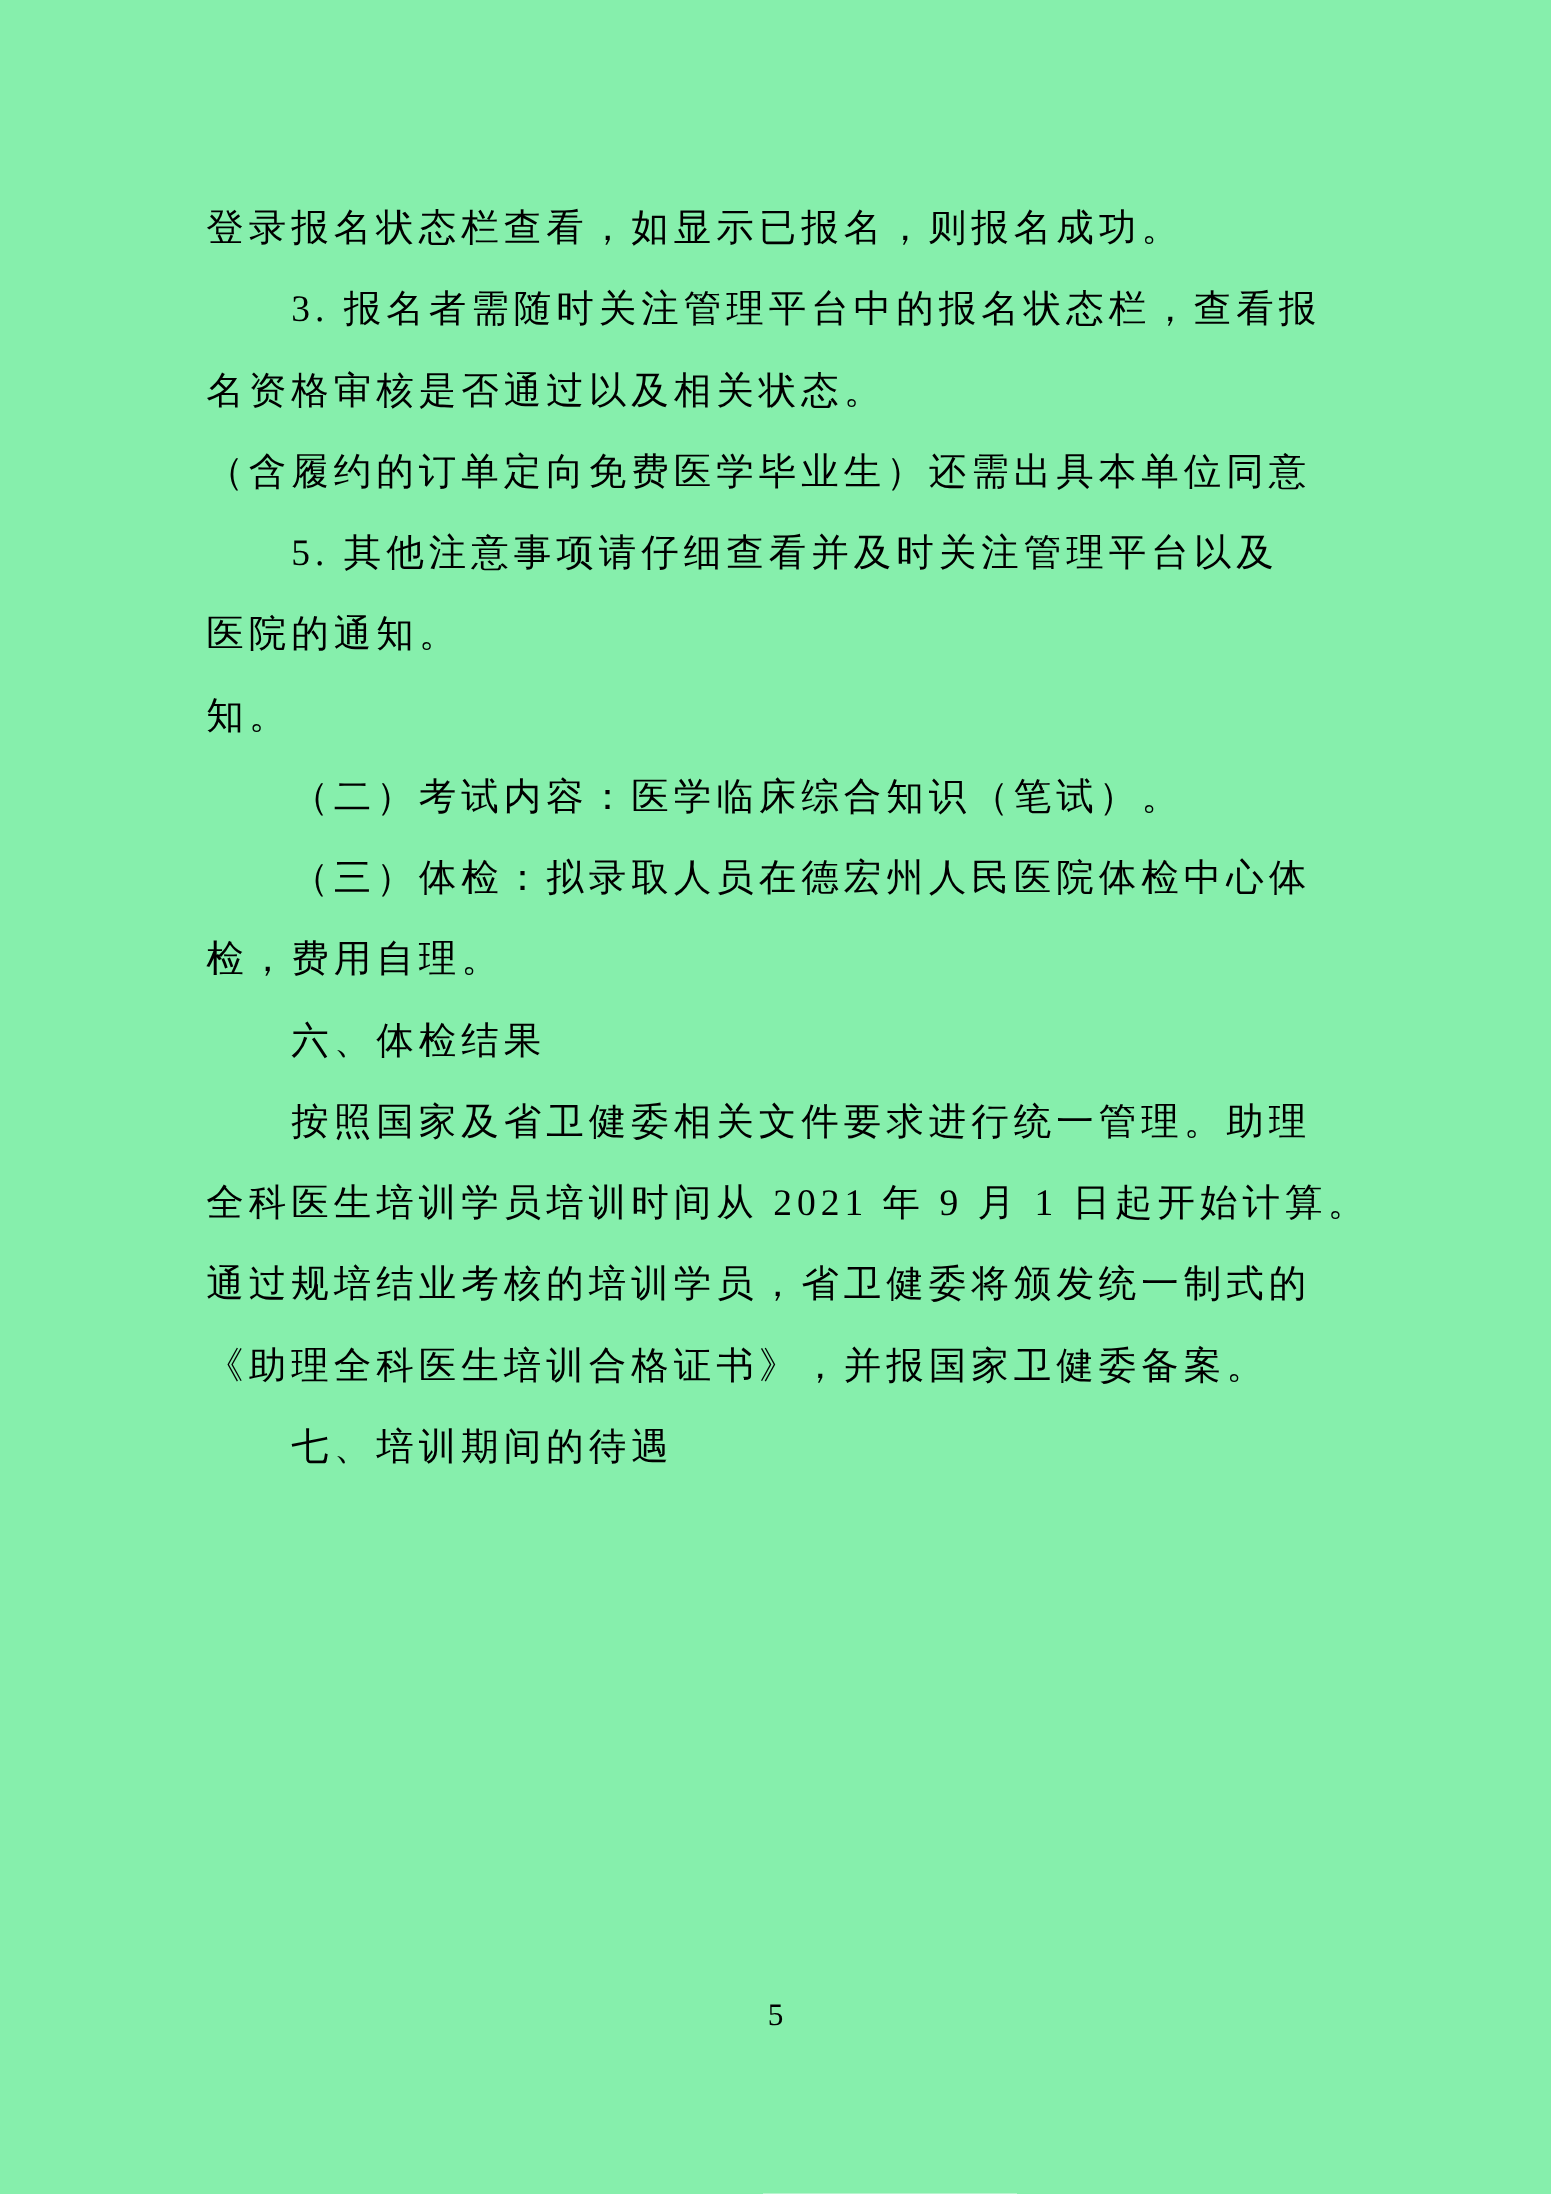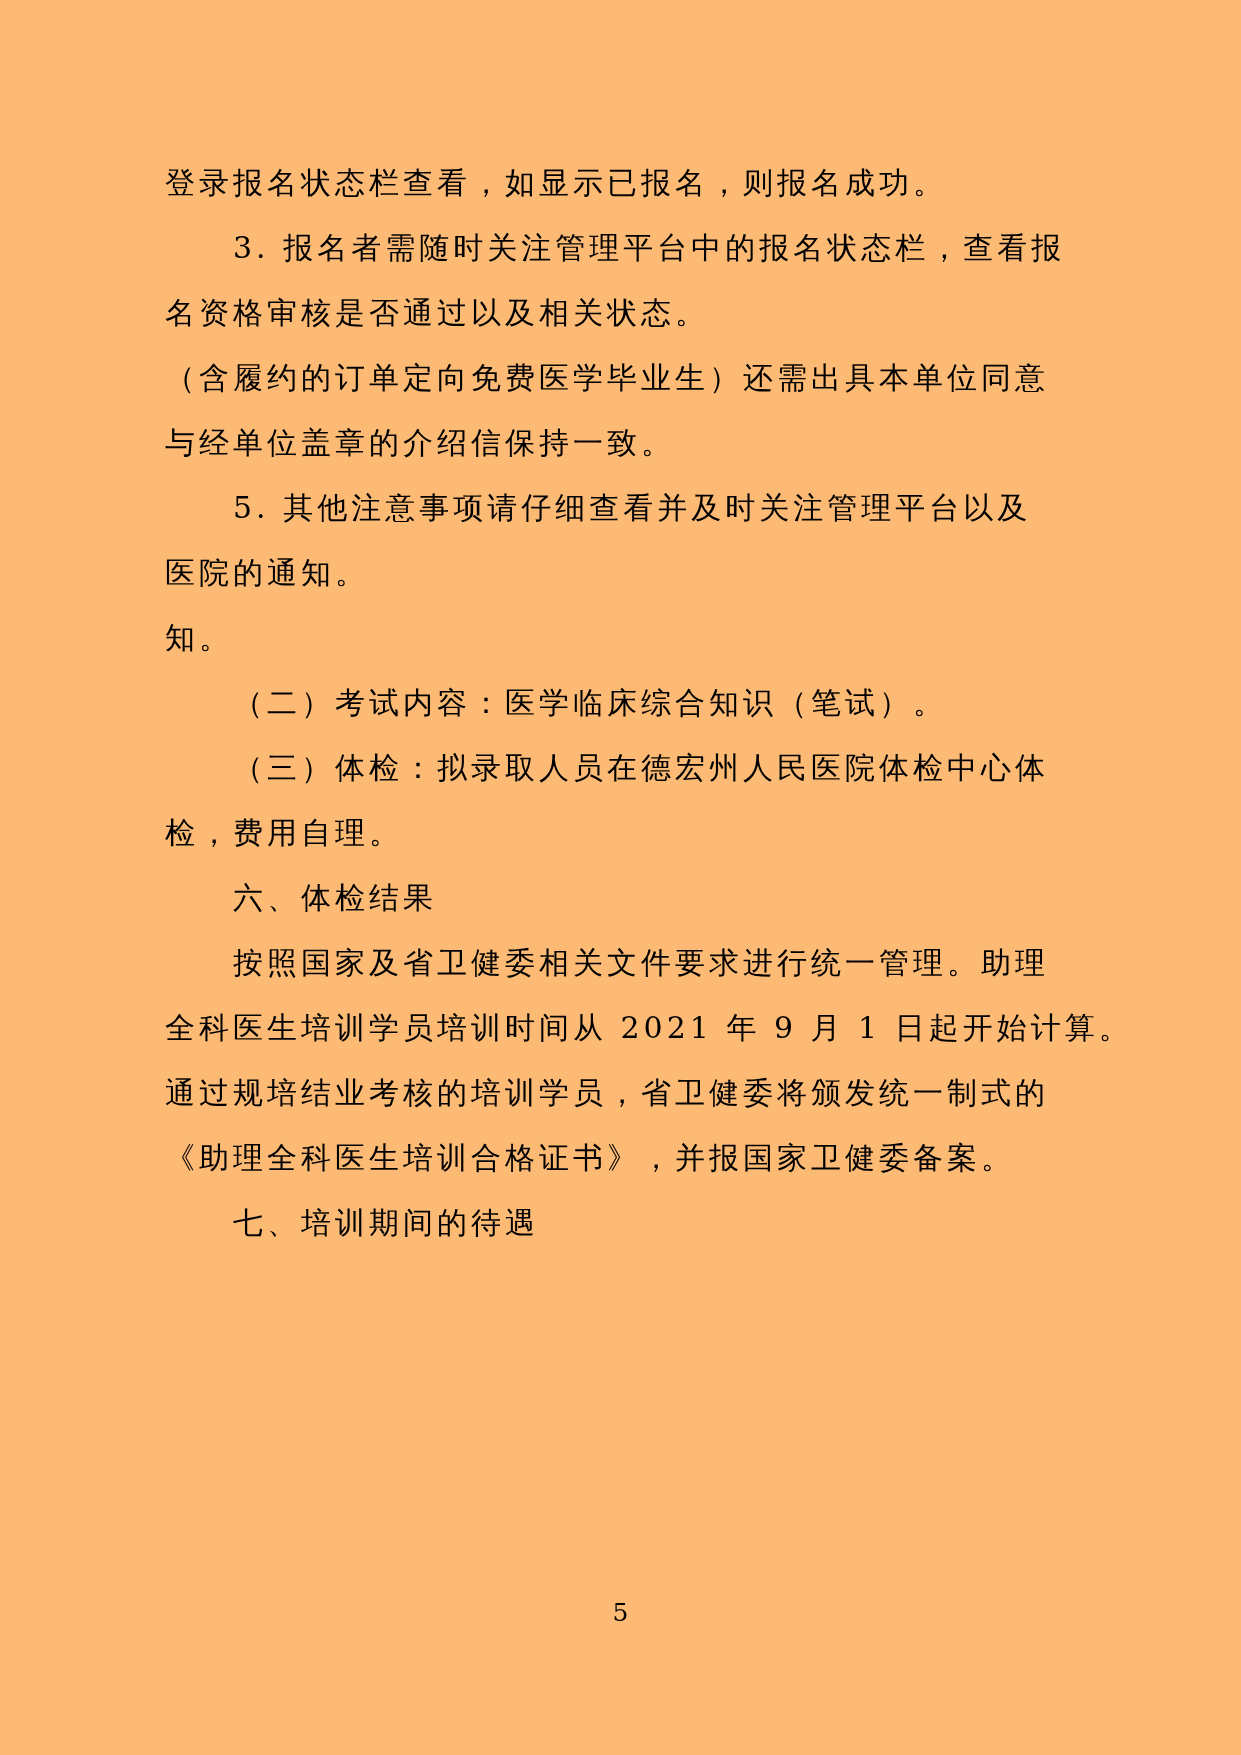--- a/index.html
+++ b/index.html
@@ -13,22 +13,23 @@
     position: relative;
     font-family: "DejaVu Serif", serif;
     color: #000000;
   }
   .page {
     position: absolute;
     left: 0;
     top: 0;
     width: 1241px;
     height: 1755px;
-    background: #fdba74;
+    background: #86efac;
     overflow: hidden;
+    font-family: Liberation Serif, serif;
   }
   .text-block {
     position: absolute;
     left: 165px;
     top: 150px;
     width: 920px;
     font-size: 30px;
     letter-spacing: 4px;
     line-height: 65px;
     text-align: left;
@@ -53,21 +54,20 @@
 </style>
 </head>
 <body>
 
 <div class="page">
   <div class="text-block">
       <div class="line">登录报名状态栏查看，如显示已报名，则报名成功。</div>
       <div class="line indent">3. 报名者需随时关注管理平台中的报名状态栏，查看报</div>
       <div class="line">名资格审核是否通过以及相关状态。</div>
       <div class="line">（含履约的订单定向免费医学毕业生）还需出具本单位同意</div>
-      <div class="line">与经单位盖章的介绍信保持一致。</div>
       <div class="line indent">5. 其他注意事项请仔细查看并及时关注管理平台以及</div>
       <div class="line">医院的通知。</div>
       <div class="line">知。</div>
       <div class="line indent">（二）考试内容：医学临床综合知识（笔试）。</div>
       <div class="line indent">（三）体检：拟录取人员在德宏州人民医院体检中心体</div>
       <div class="line">检，费用自理。</div>
       <div class="line indent">六、体检结果</div>
       <div class="line indent">按照国家及省卫健委相关文件要求进行统一管理。助理</div>
       <div class="line">全科医生培训学员培训时间从 2021 年 9 月 1 日起开始计算。</div>
       <div class="line">通过规培结业考核的培训学员，省卫健委将颁发统一制式的</div>

